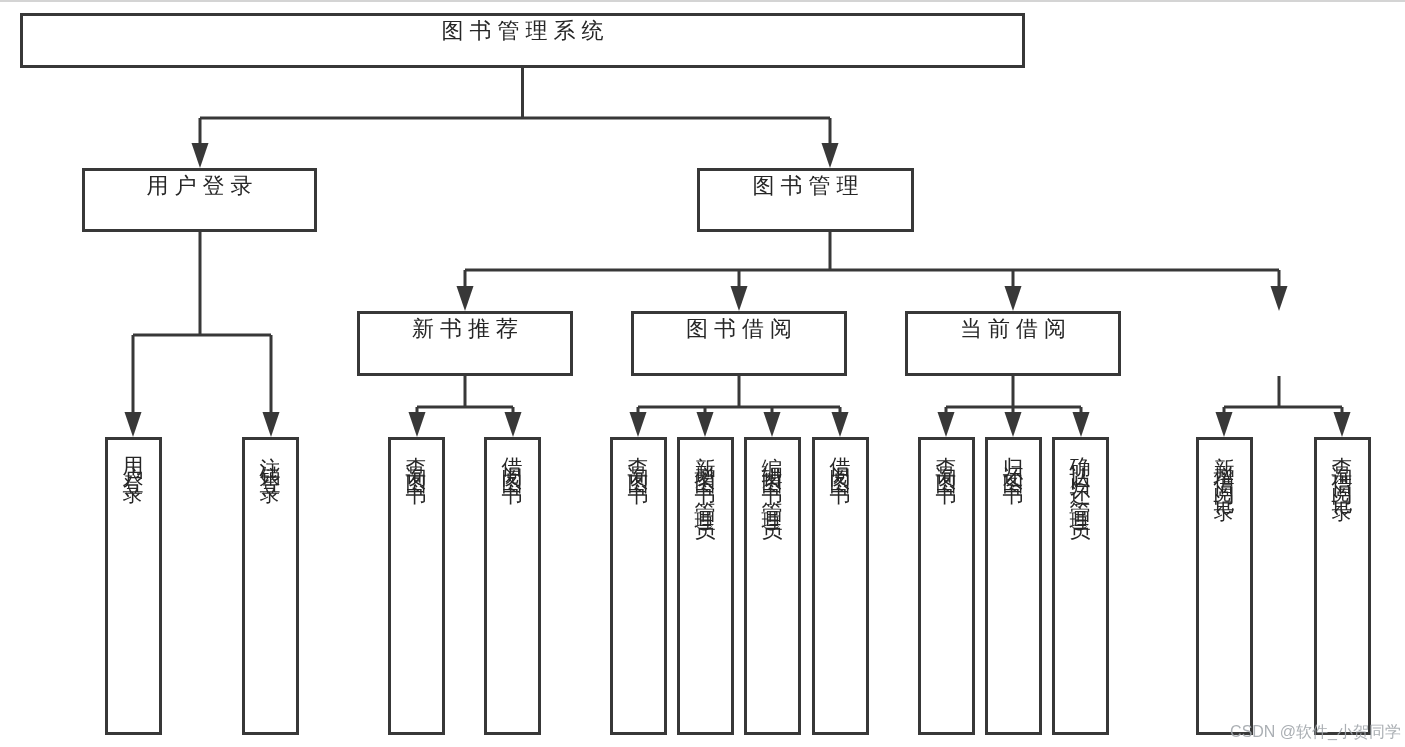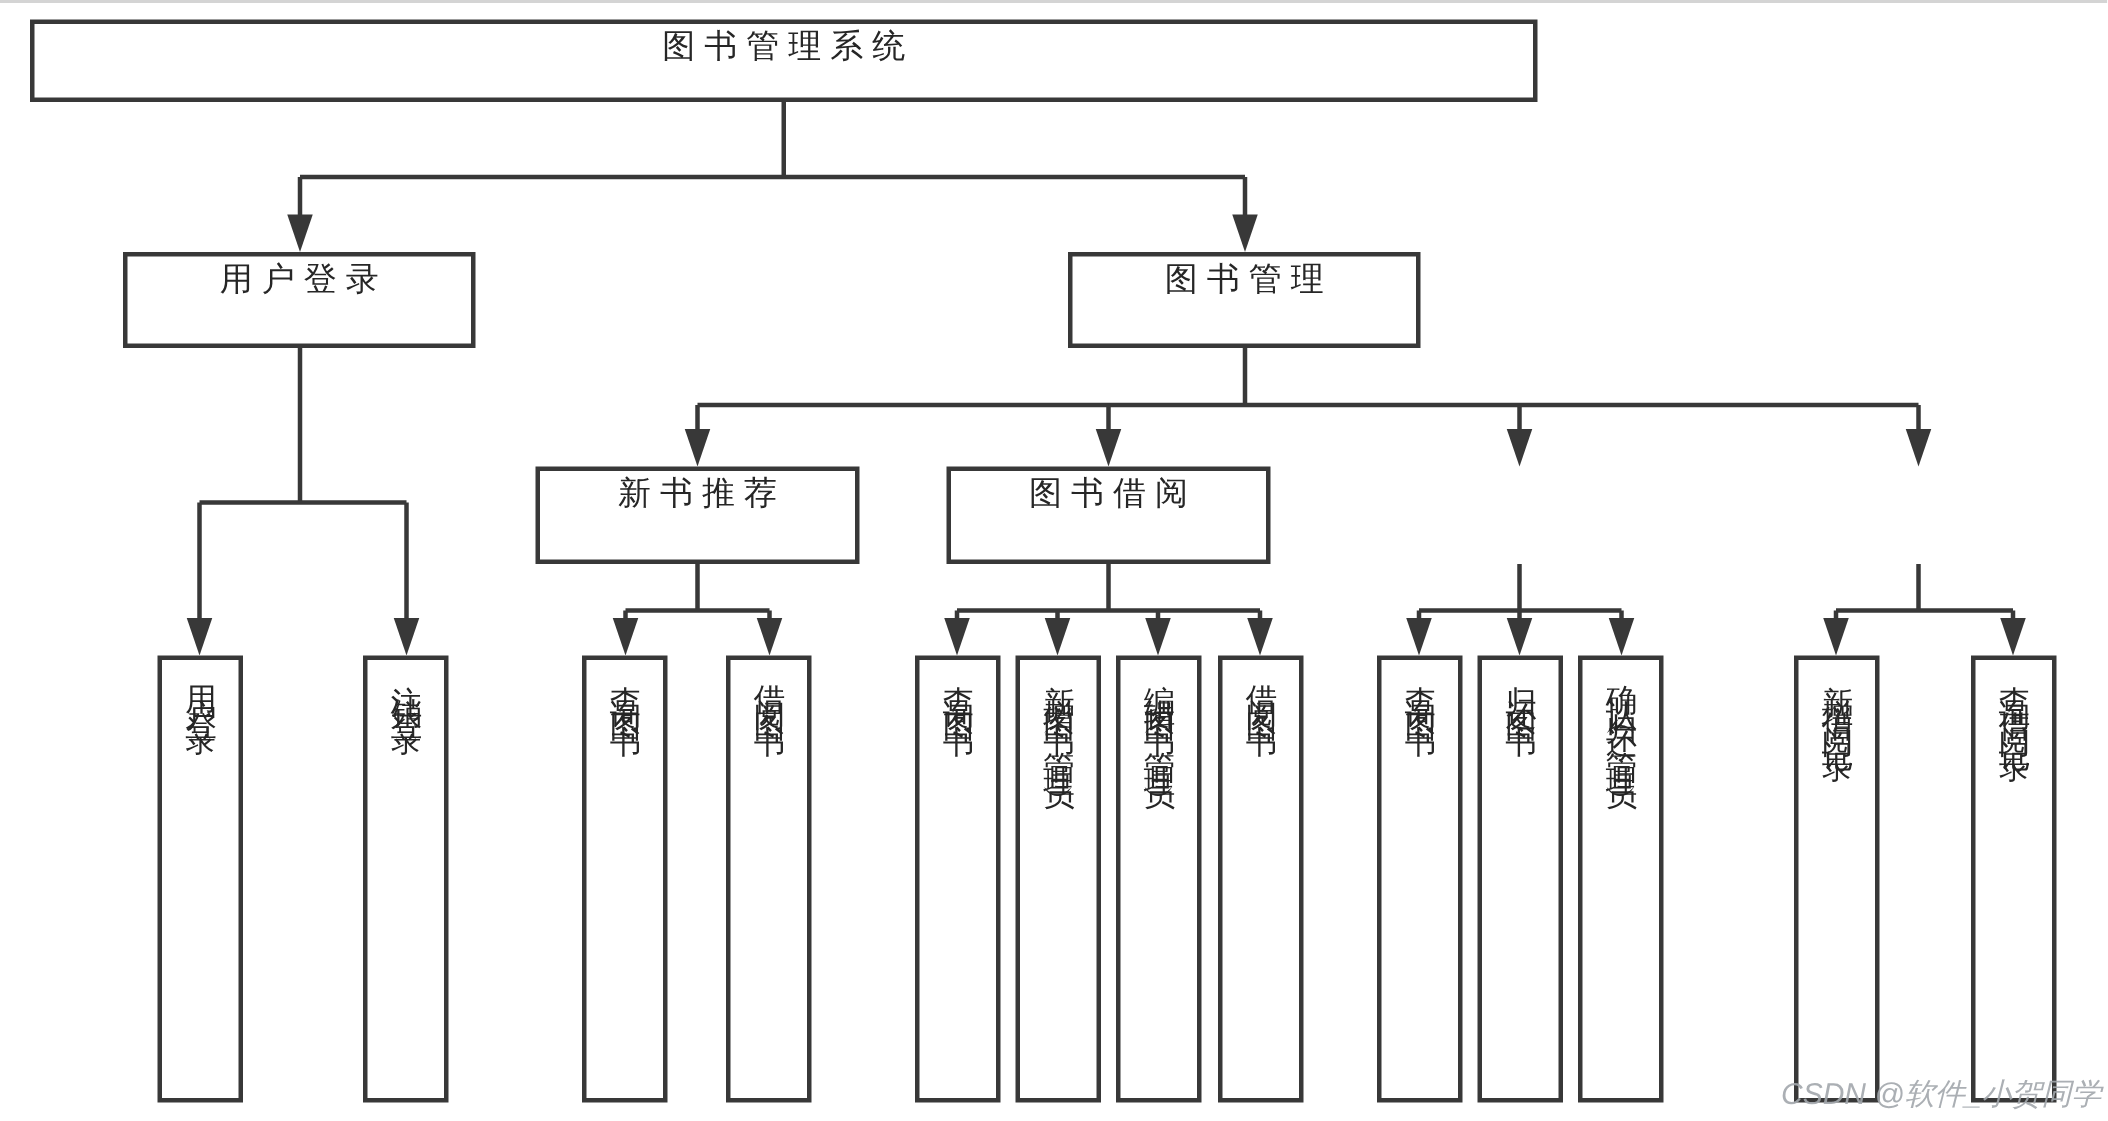--- a/index.html
+++ b/index.html
@@ -51,26 +51,25 @@
     text-orientation:mixed;
     font-size:21px;
     letter-spacing:9px;
     line-height:1;
     white-space:nowrap;
   }
   .watermark{
     position:absolute;
     right:4px;
     bottom:4px;
-    font-size:20px;
+    font-size:16px;
     color:var(--watermark);
     opacity:.9;
     white-space:nowrap;
     z-index:5;
-    font-style:italic;
   }
 </style>
 </head>
 <body>
 
 <div class="canvas">
 
   <div class="top-line"></div>
 
   <svg class="connectors" viewBox="0 0 1405 747" xmlns="http://www.w3.org/2000/svg">
@@ -109,29 +108,32 @@
     </g>
   </svg>
 
   <div class="box h" style="left:20px;top:13px;width:1005px;height:55px">
     <span>图书管理系统</span>
   </div>
 
   <div class="box h" style="left:82px;top:168px;width:235px;height:64px">
     <span>用户登录</span>
   </div>
-  <div class="box h" style="left:712px;top:168px;width:235px;height:64px">
+  <div class="box h" style="left:697px;top:168px;width:217px;height:64px">
     <span>图书管理</span>
   </div>
 
   <div class="box h" style="left:631px;top:311px;width:216px;height:65px">
     <span>图书借阅</span>
   </div>
   <div class="box h" style="left:357px;top:311px;width:216px;height:65px">
     <span>新书推荐</span>
+  </div>
+  <div class="box h" style="left:905px;top:311px;width:216px;height:65px">
+    <span>当前借阅</span>
   </div>
 
   <div class="box v" style="left:105px">
     <span>用户登录</span>
   </div>
   <div class="box v" style="left:242px">
     <span>注销登录</span>
   </div>
 
   <div class="box v" style="left:388px">

